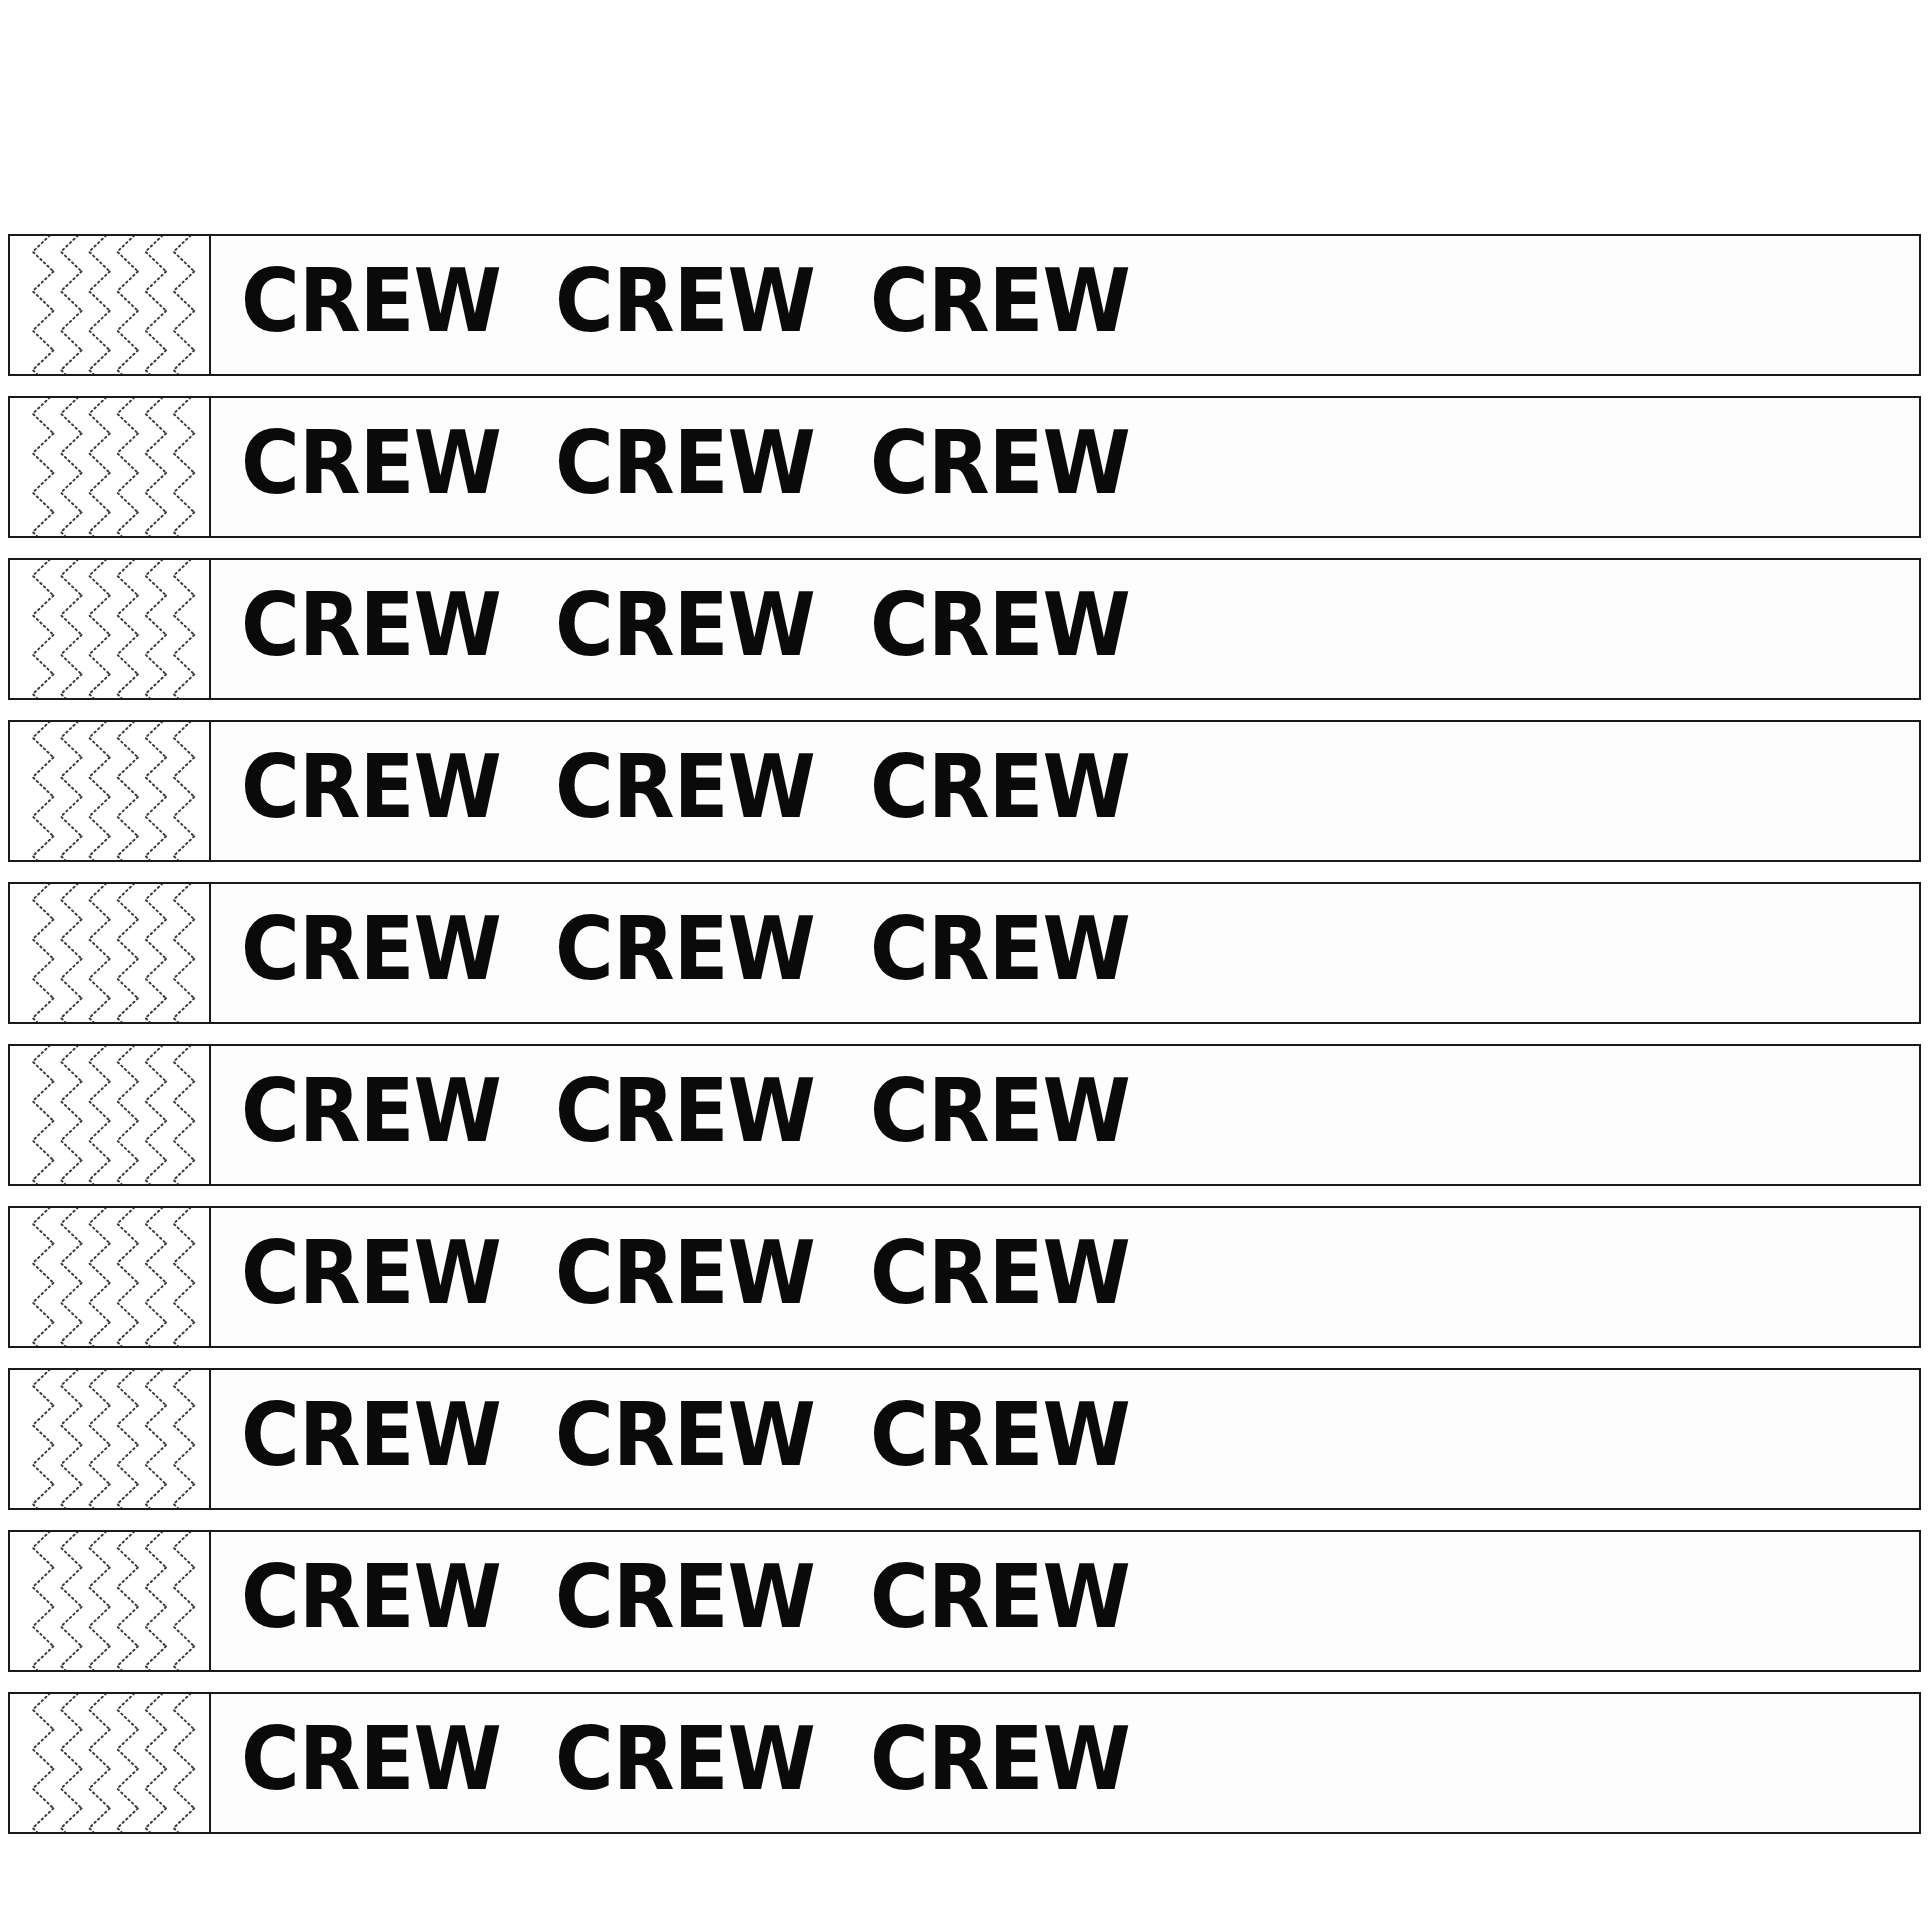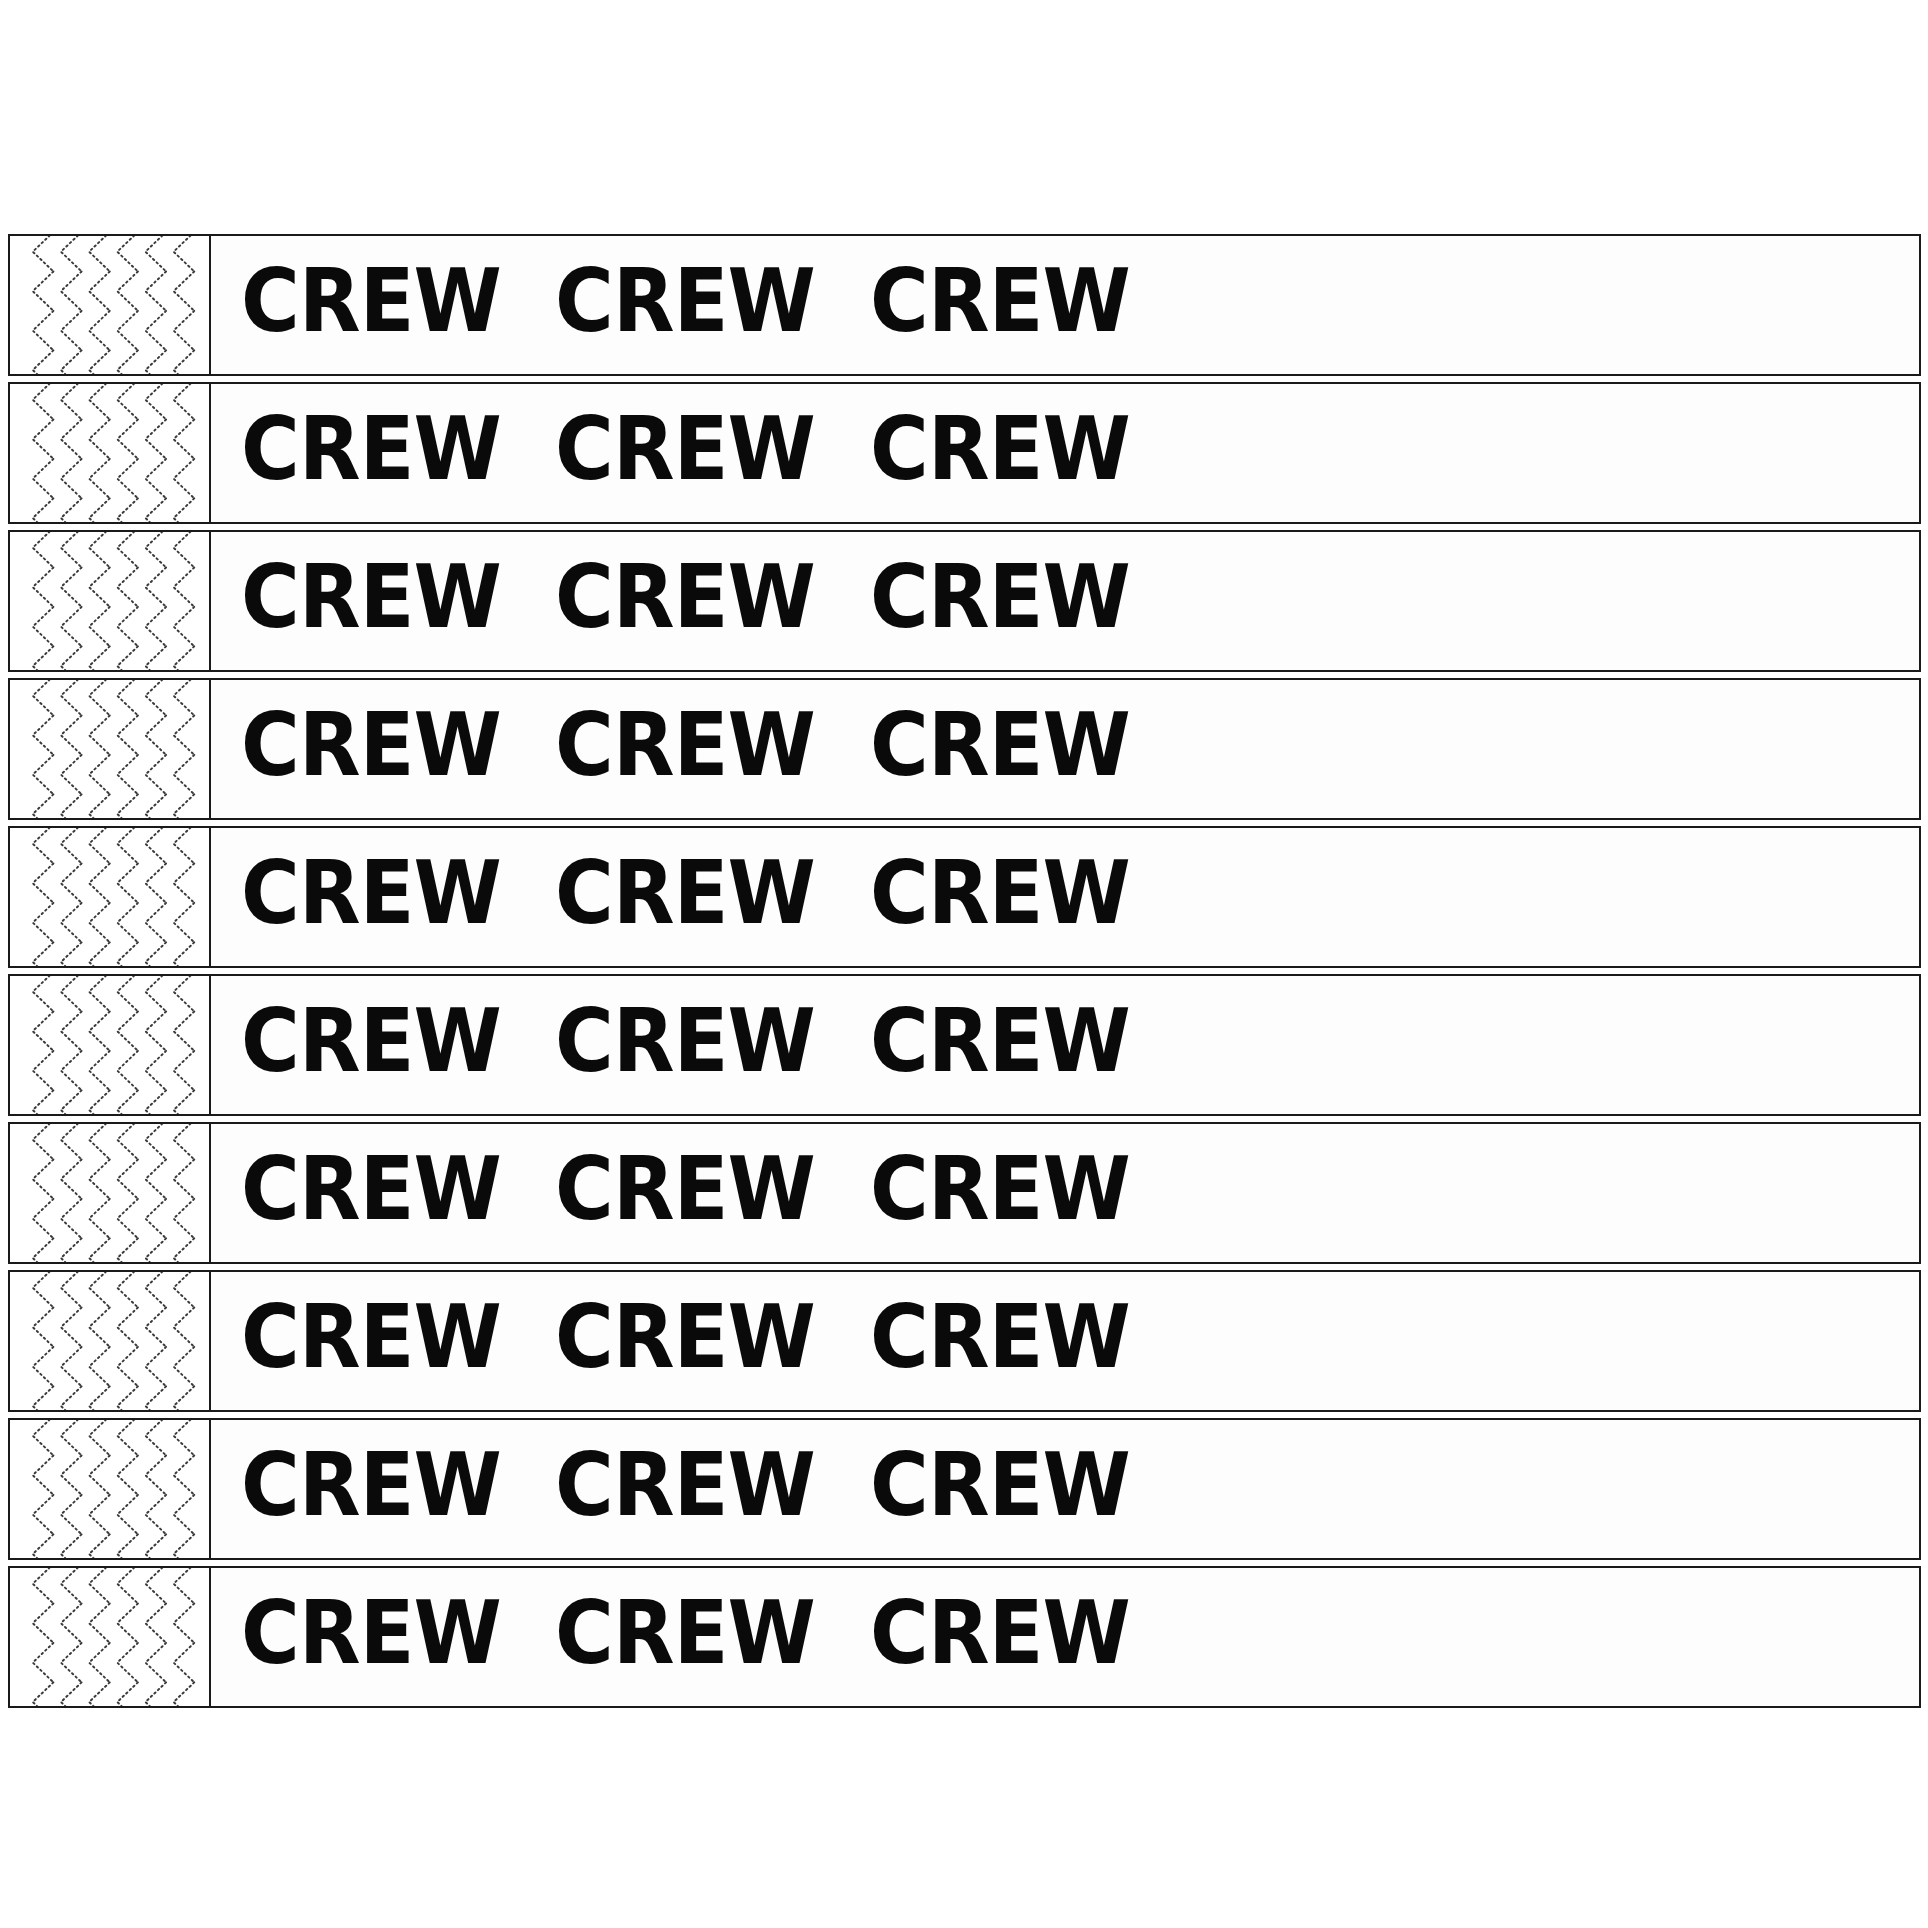--- a/index.html
+++ b/index.html
@@ -30,21 +30,21 @@
     width: 1913px;
   }
 
   .wristband {
     position: relative;
     box-sizing: border-box;
     width: 1913px;
     height: 142px;
     border: 2.4px solid #1a1a1a;
     background: #fdfdfd;
-    margin-bottom: 6px;
+    margin-bottom: 20px;
     display: flex;
     flex-direction: row;
     align-items: stretch;
     overflow: hidden;
   }
 
   
   .band-pattern-panel {
     position: relative;
     box-sizing: border-box;

